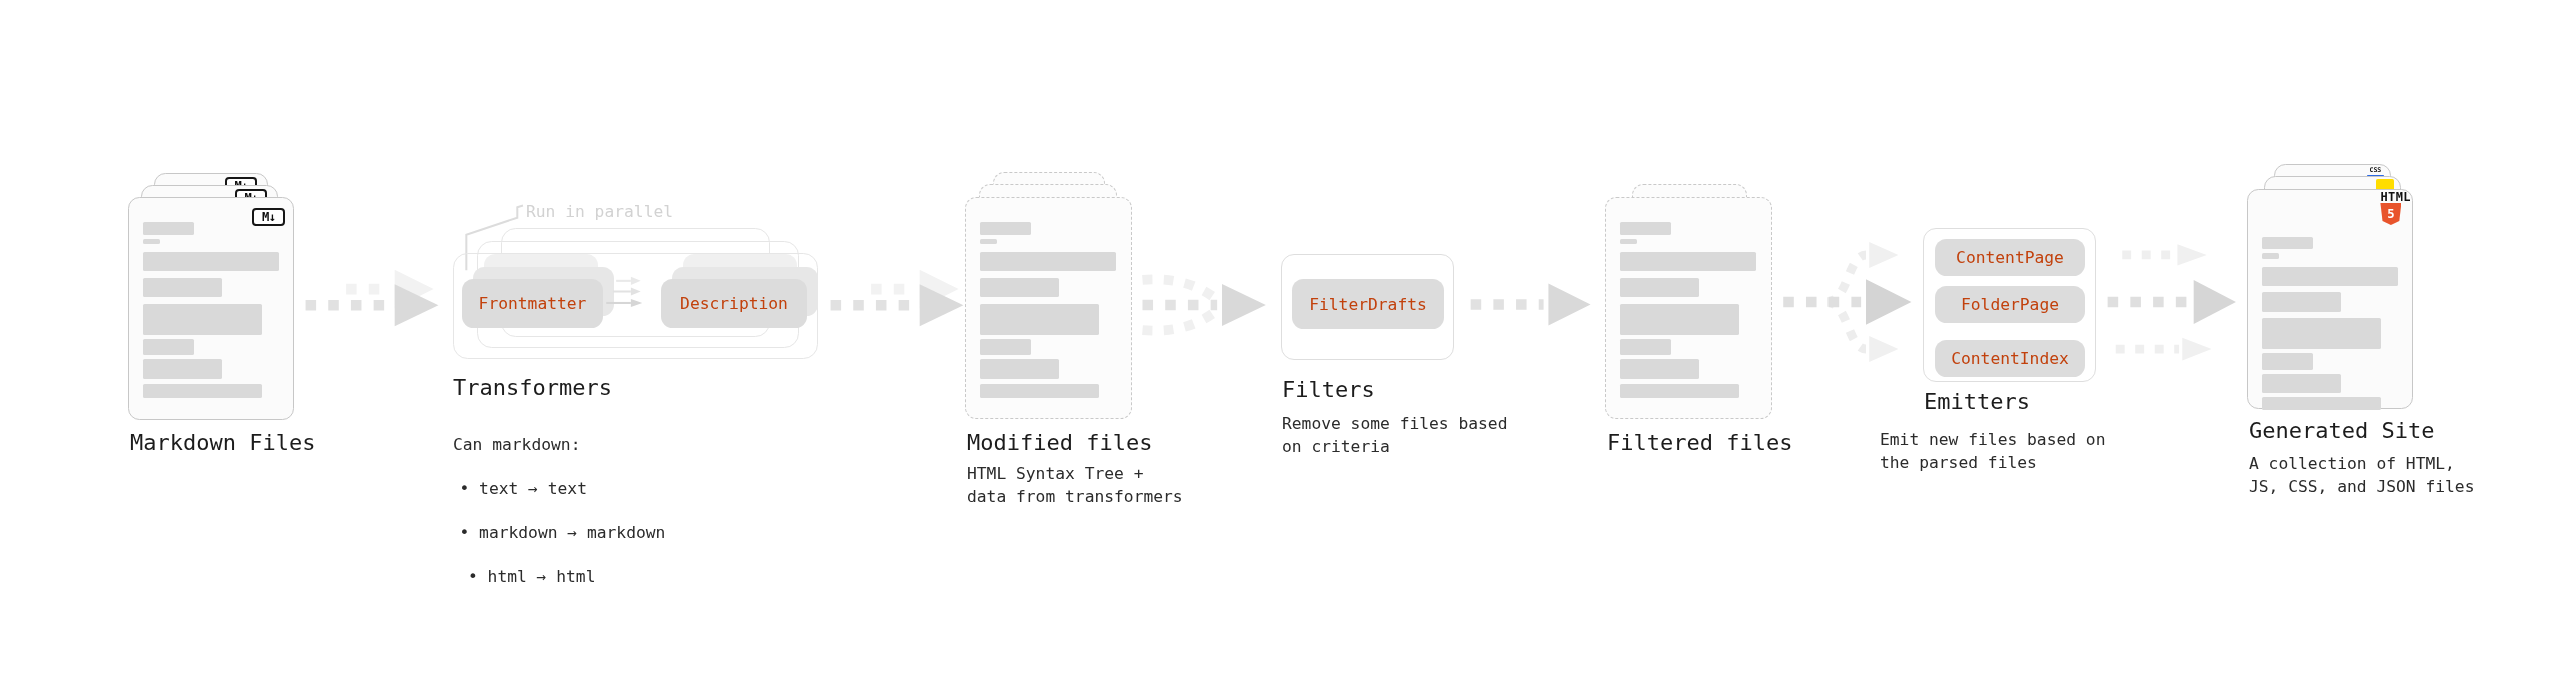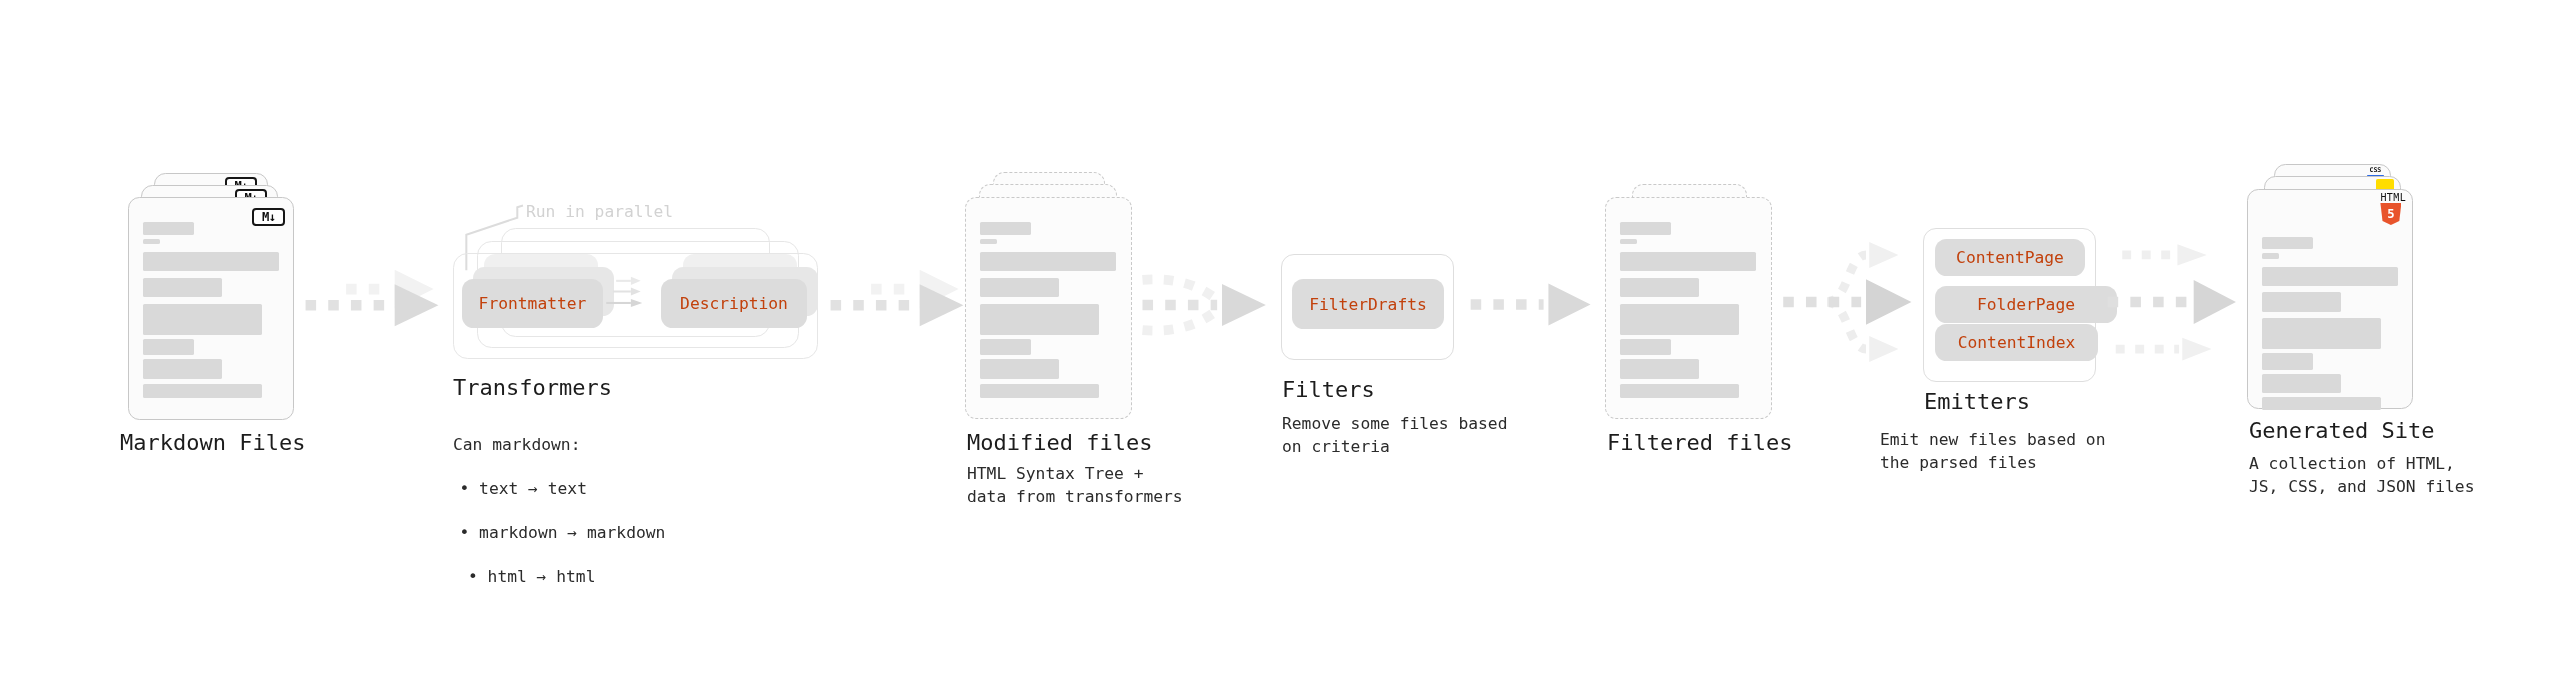--- a/index.html
+++ b/index.html
@@ -20,21 +20,21 @@
   .b8{width:119px;height:14px;margin-top:4.9px}
   .badge-md{position:absolute;top:9.8px;right:8.1px;width:32.5px;height:18px;border:2.4px solid #161616;border-radius:4.1px;
             background:#fff;display:flex;align-items:center;justify-content:center;
             font-weight:bold;font-size:12.2px;color:#111;letter-spacing:-0.8px;box-sizing:border-box}
   .badge-md.peek{top:3.3px;right:9.8px}
   .badge-css{position:absolute;top:2.4px;right:6.5px;width:16.3px;text-align:center}
   .badge-css .t{font-size:6.5px;font-weight:bold;line-height:6.5px;color:#111;letter-spacing:0}
   .badge-css .u{height:2.4px;background:#2d6ae3;margin-top:0.8px;border-radius:0.8px}
   .badge-js{position:absolute;top:2.4px;right:6.5px;width:18px;height:10.6px;background:#ffdd00;border-radius:1.6px}
   .badge-html5{position:absolute;top:4.1px;right:10.6px;width:21px;text-align:center}
-  .badge-html5 .t{font-size:10px;font-weight:normal;line-height:7.3px;color:#111;letter-spacing:0.4px}
+  .badge-html5 .t{font-size:12px;font-weight:bold;line-height:7.3px;color:#111;letter-spacing:0.4px}
   .badge-html5 .shield{margin-top:1.6px;width:21px;height:22px;background:#e8542c;
         clip-path:polygon(0 0,100% 0,90% 82%,50% 100%,10% 82%);
         display:flex;align-items:center;justify-content:center;color:#fff;font-weight:bold;font-size:12.2px}
   .t-container{position:absolute;border:1.6px solid #e6e6e6;border-radius:14.6px;background:transparent;box-sizing:border-box}
   .pill{position:absolute;background:#dcdcdc;border-radius:11.4px;display:flex;align-items:center;justify-content:center;
         font-size:16.3px;color:#c2410c;white-space:nowrap;box-sizing:border-box}
   .pill.ghost1{background:#e7e7e7}
   .pill.ghost2{background:#f0f0f0}
   .box{position:absolute;border:1.6px solid #dedede;border-radius:13px;background:#fff;box-sizing:border-box}
   .heading{position:absolute;font-size:22px;font-weight:500;color:#1c1c1c;white-space:nowrap}
@@ -60,21 +60,21 @@
         <i class="bar b1"></i>
           <i class="bar b2"></i>
         <i class="bar b3"></i>
           <i class="bar b4"></i>
         <i class="bar b5"></i>
           <i class="bar b6"></i>
         <i class="bar b7"></i>
           <i class="bar b8"></i>
       </div>
     </div>
-    <div class="heading" style="left:120px;top:430px">Markdown Files</div>
+    <div class="heading" style="left:130px;top:430px">Markdown Files</div>
   </div>
 
   <svg class="abs" style="left:299px;top:264px" width="146" height="81" viewBox="0 0 180 100">
     <g>
       <line x1="58" y1="31" x2="112" y2="31" stroke="#f2f2f2" stroke-width="13" stroke-dasharray="13 15"></line>
       <polygon points="118,7 118,55 166,31" fill="#f2f2f2"></polygon>
     </g>
     <g>
       <line x1="8" y1="51" x2="112" y2="51" stroke="#e1e1e1" stroke-width="13" stroke-dasharray="13 15"></line>
       <polygon points="118,25 118,77 172,51" fill="#dadada"></polygon>
@@ -189,22 +189,22 @@
     <polygon points="110,6 110,38 146,22" fill="#f0f0f0"></polygon>
     <path d="M58,80 C84,80 84,138 106,138" fill="none" stroke="#ededed" stroke-width="11" stroke-dasharray="11 13"></path>
     <polygon points="110,122 110,154 146,138" fill="#f0f0f0"></polygon>
     <line x1="4" y1="80" x2="100" y2="80" stroke="#dfdfdf" stroke-width="13" stroke-dasharray="13 15"></line>
     <polygon points="106,52 106,108 162,80" fill="#d4d4d4"></polygon>
   </svg>
 
   <div>
     <div class="box" style="left:1923px;top:228px;width:173px;height:154px"></div>
     <div class="pill" style="left:1935px;top:239px;width:150px;height:37px">ContentPage</div>
-    <div class="pill" style="left:1935px;top:286px;width:182px;height:37px">FolderPage</div>
-    <div class="pill" style="left:1935px;top:324px;width:163px;height:37px">ContentIndex</div>
+    <div class="pill" style="left:1935px;top:286px;width:150px;height:37px">FolderPage</div>
+    <div class="pill" style="left:1935px;top:340px;width:150px;height:37px">ContentIndex</div>
     <div class="heading" style="left:1924px;top:389px">Emitters</div>
     <div class="sub" style="left:1880px;top:428px">Emit new files based on
 the parsed files</div>
   </div>
 
   <svg class="abs" style="left:2106px;top:237px" width="134" height="130" viewBox="0 0 165 160">
     <line x1="20" y1="22" x2="84" y2="22" stroke="#efefef" stroke-width="11" stroke-dasharray="11 13"></line>
     <polygon points="88,9 88,35 124,22" fill="#f0f0f0"></polygon>
     <line x1="2" y1="80" x2="102" y2="80" stroke="#dfdfdf" stroke-width="13" stroke-dasharray="13 15"></line>
     <polygon points="108,53 108,107 160,80" fill="#d6d6d6"></polygon>

